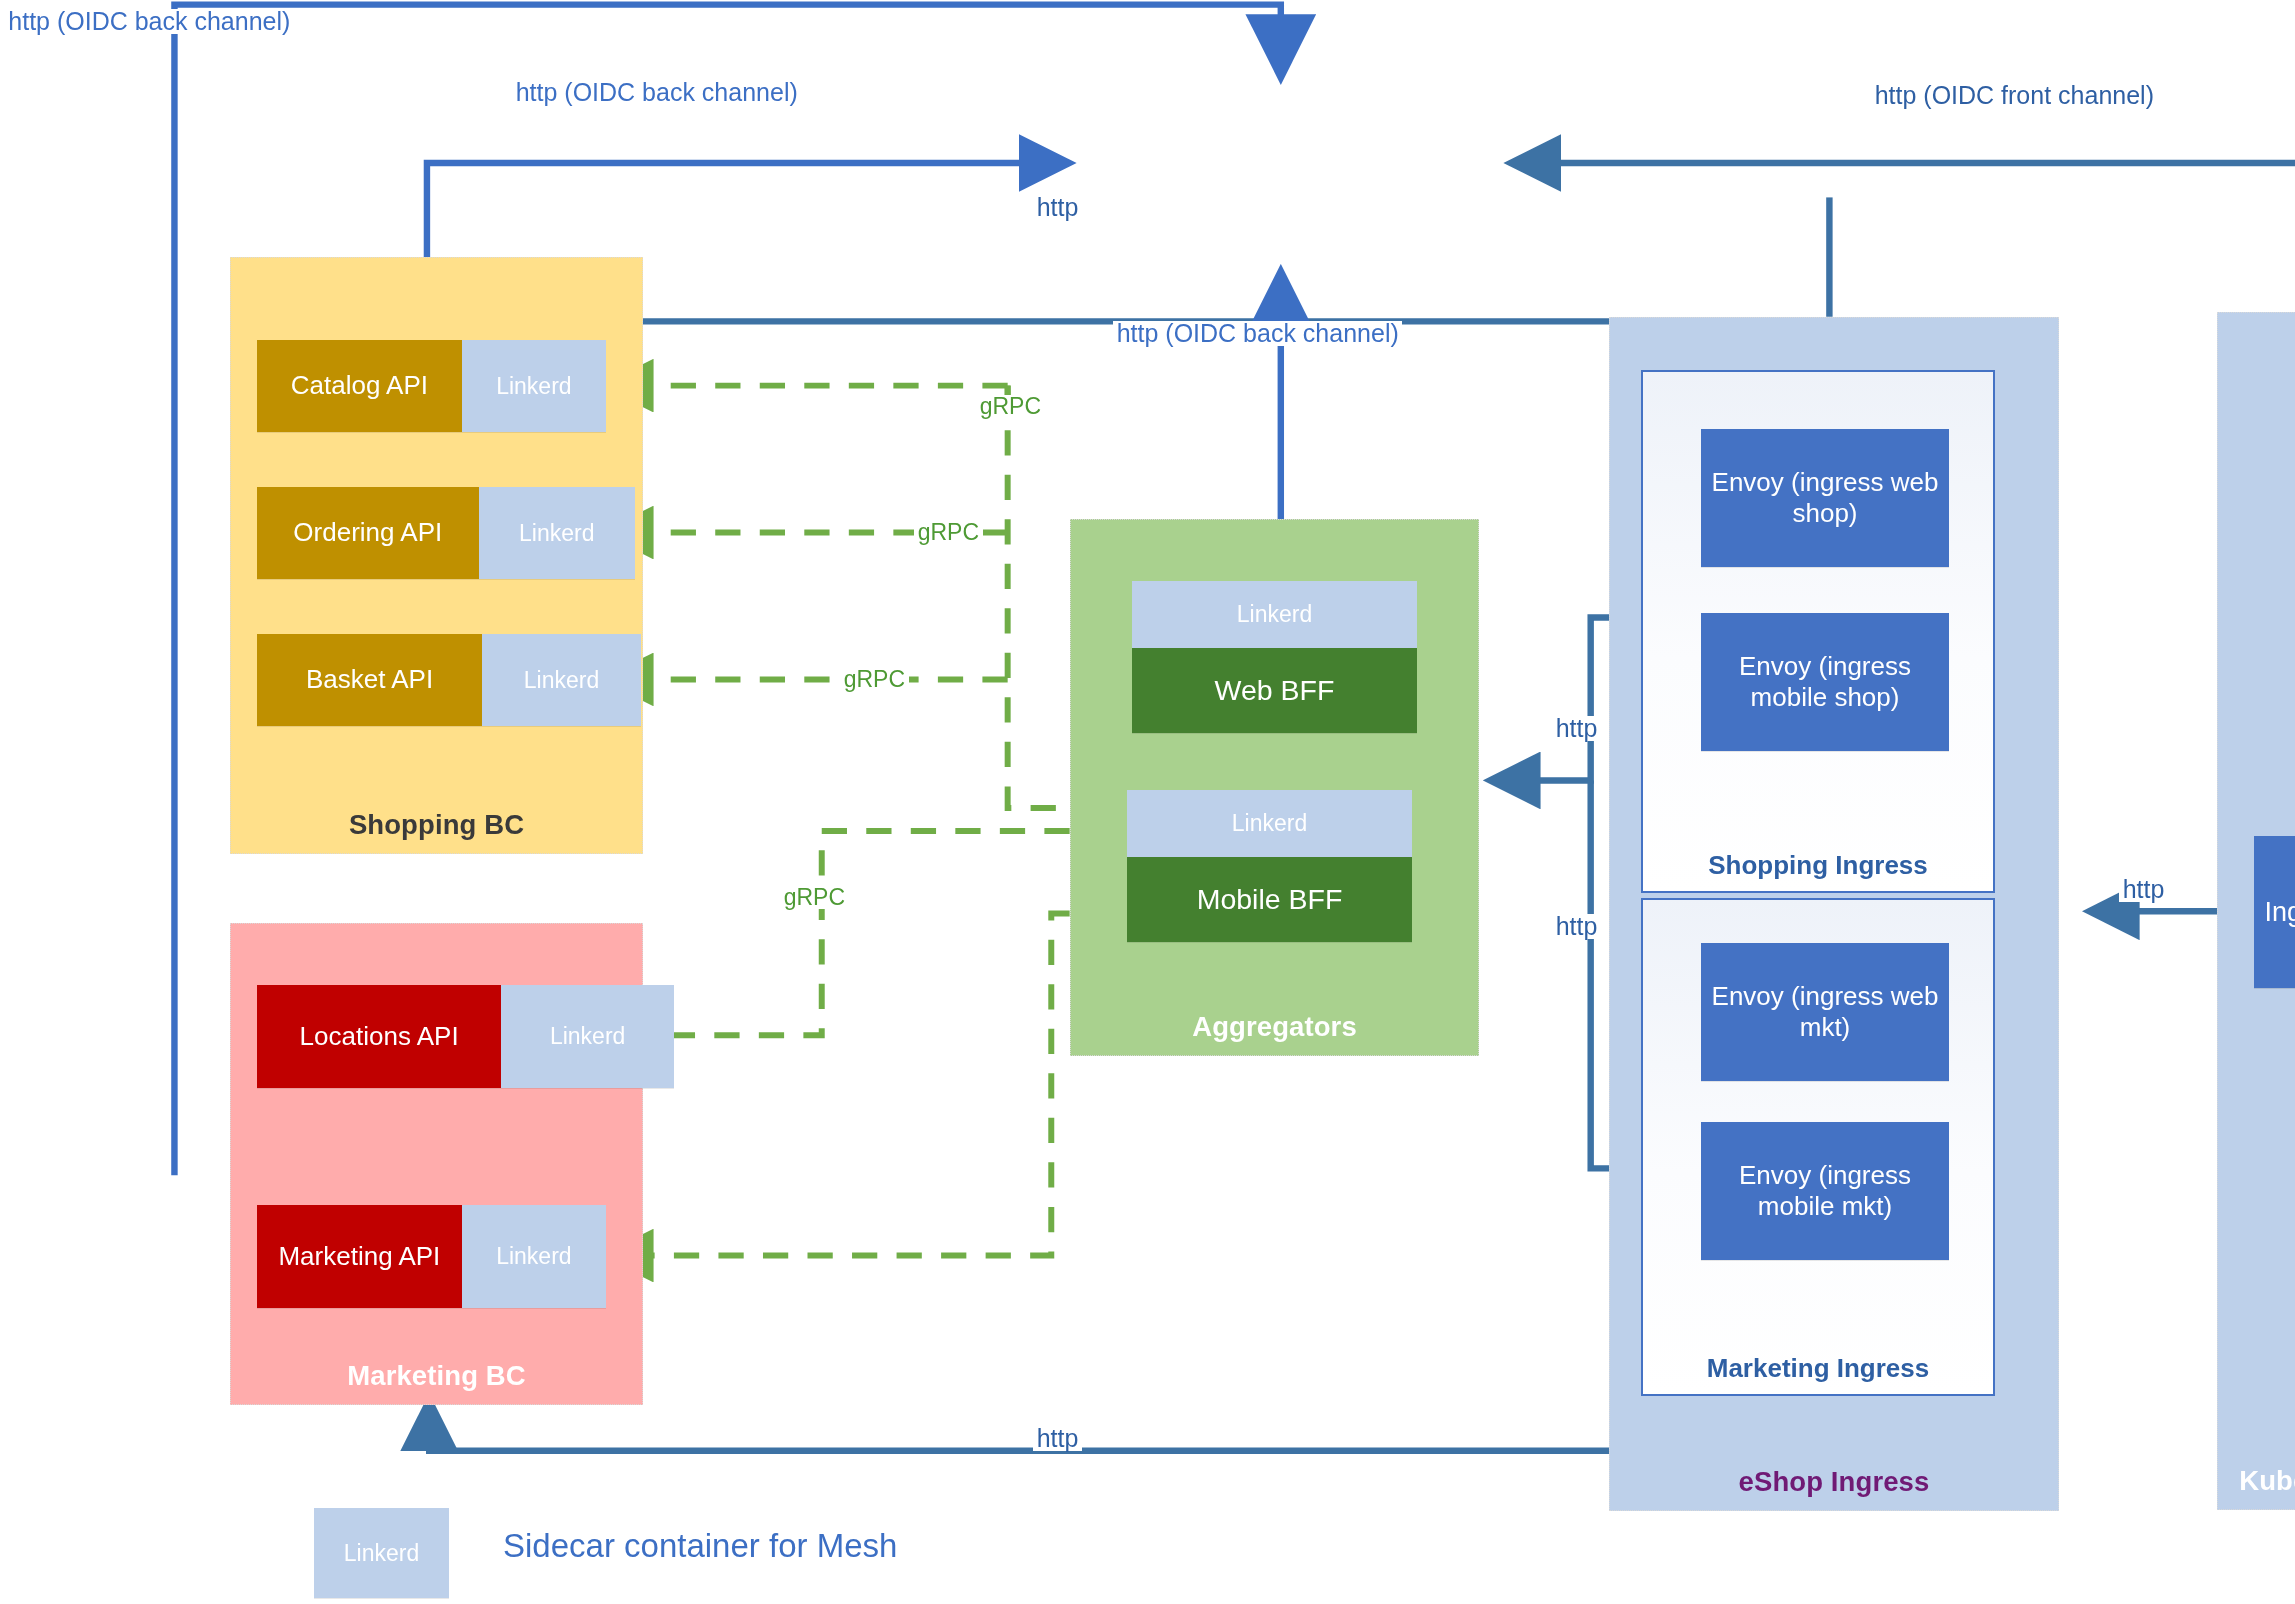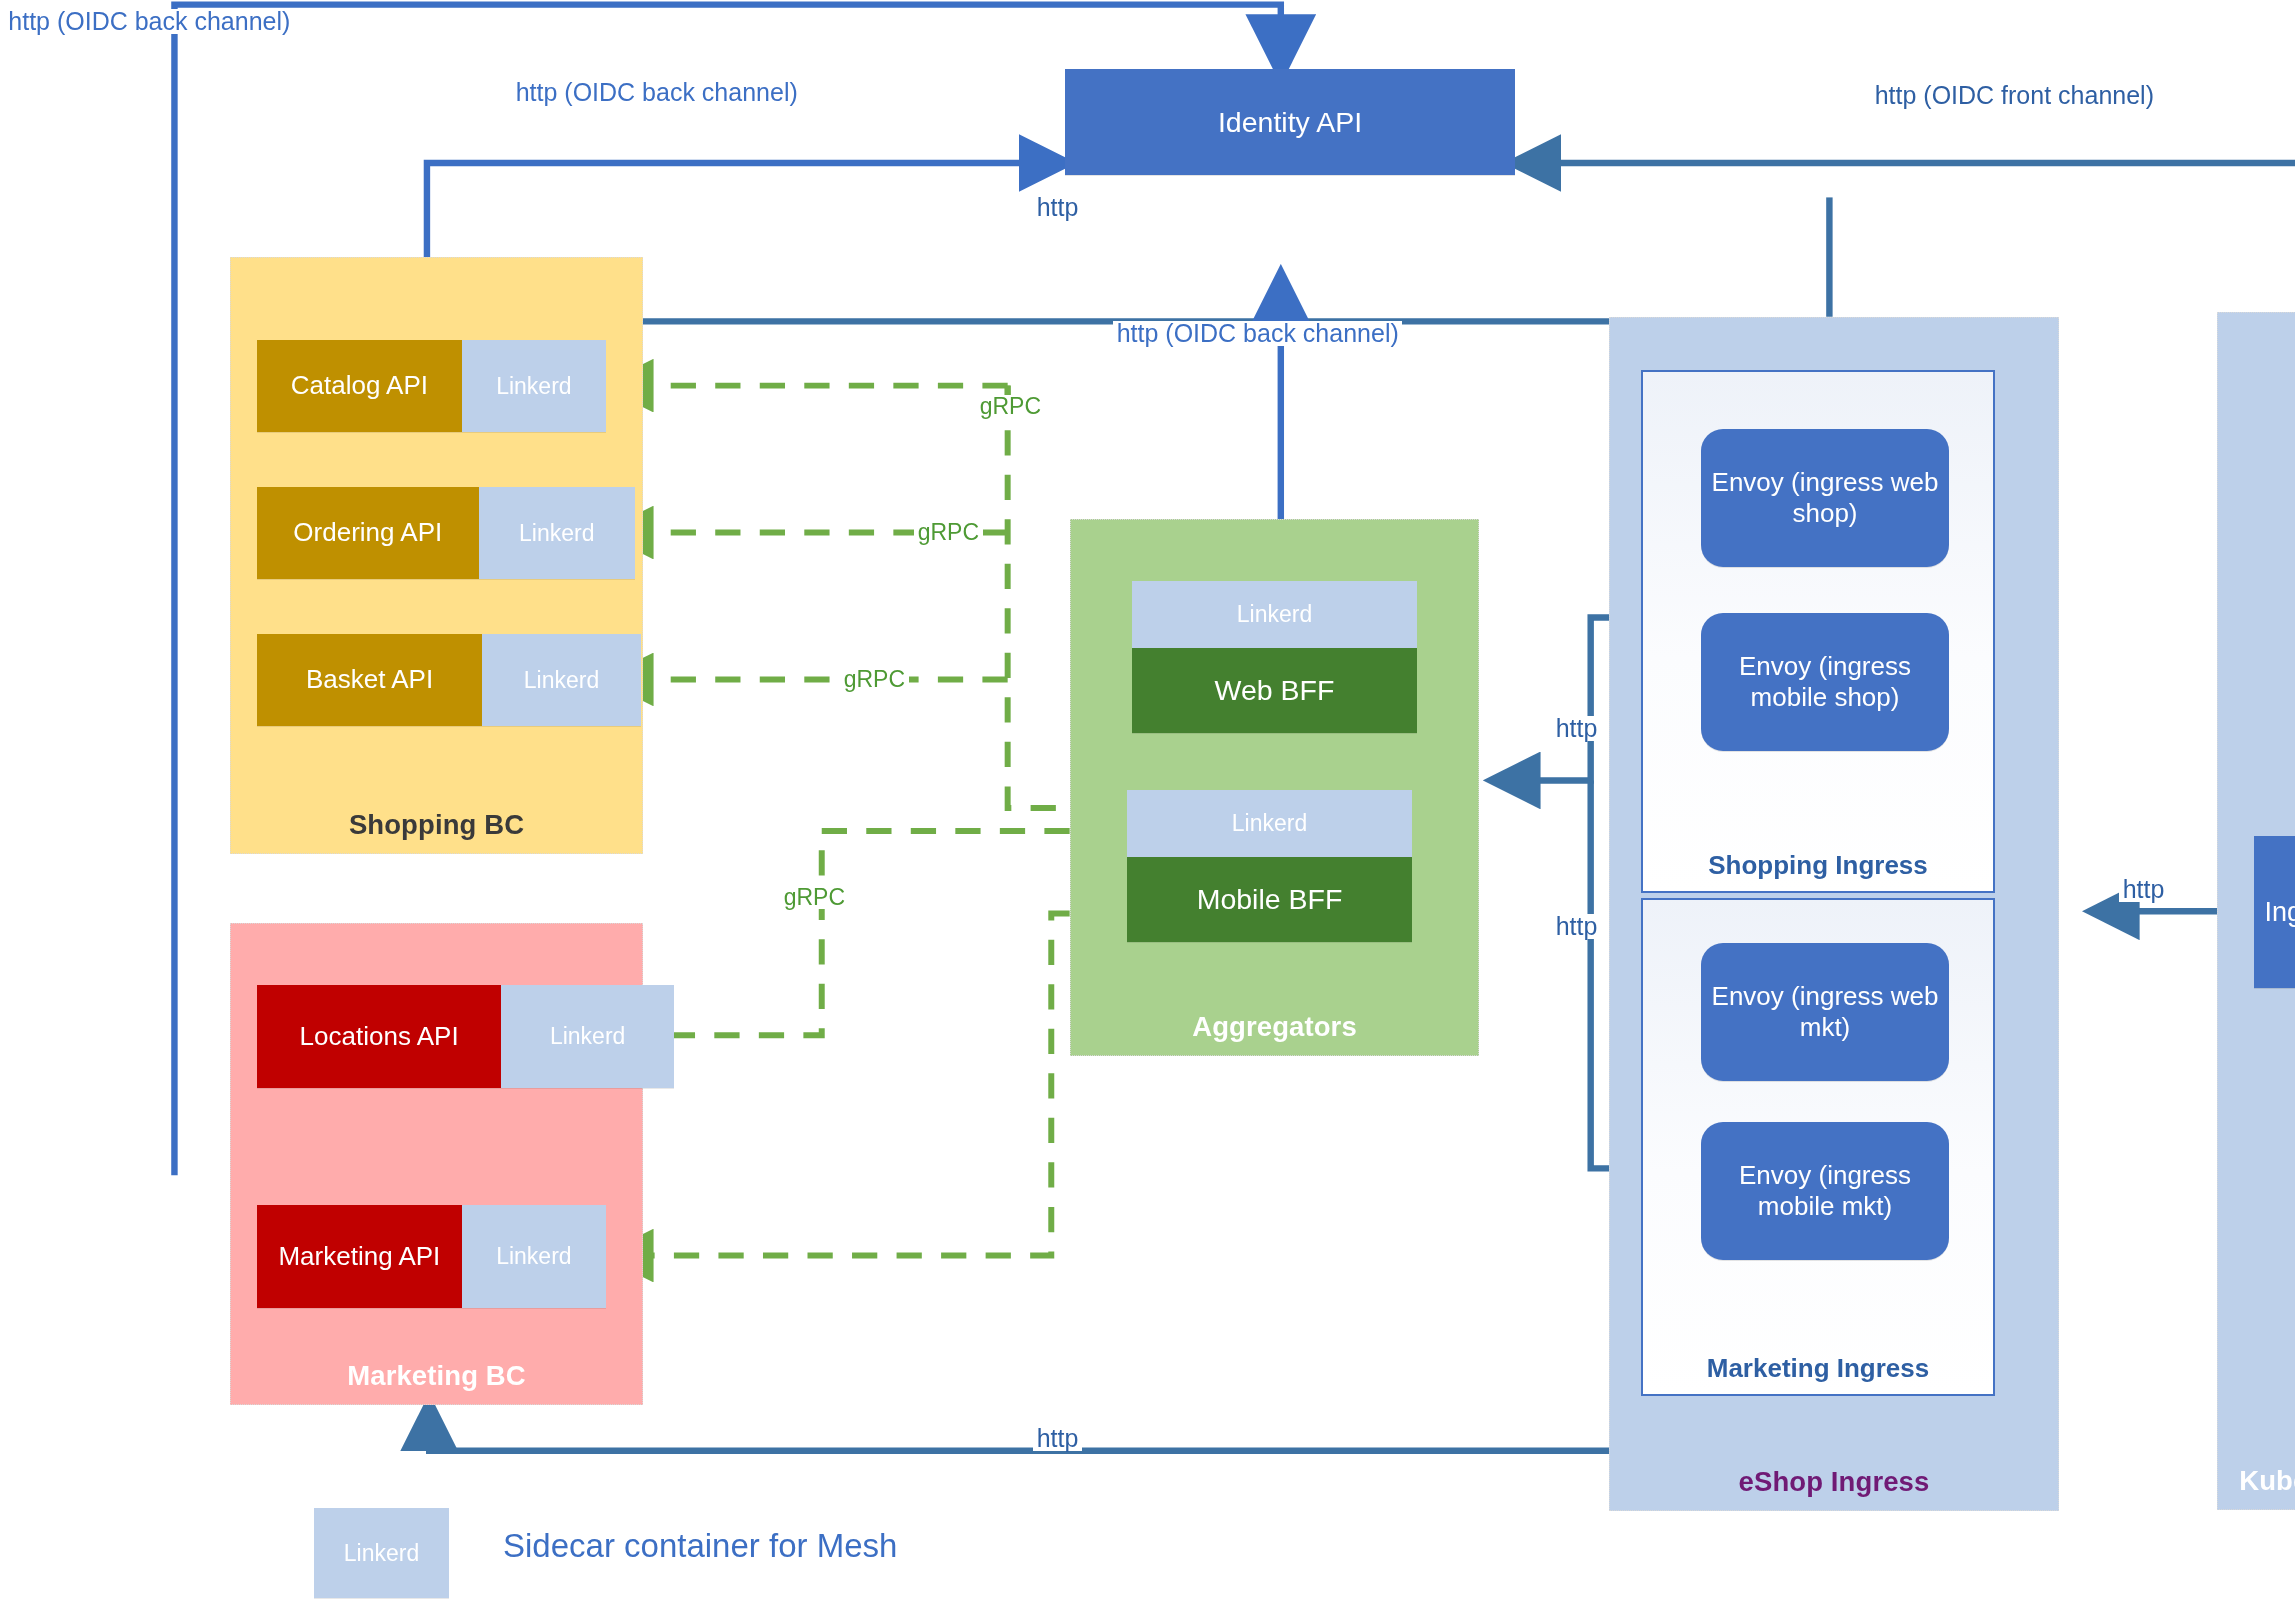--- a/index.html
+++ b/index.html
@@ -34,21 +34,21 @@
              background:#bdd0ea;color:#fff;font-size:23px;}
   .gold .name{background:#bf9000;}
   .red  .name{background:#c00000;}
 
   .bff{display:flex;flex-direction:column;box-shadow:0 0.9px 0 0 rgba(0,0,0,.10);}
   .bff .lk{background:#bdd0ea;color:#fff;font-size:23px;display:flex;align-items:center;justify-content:center;}
   .bff .nm{background:#44802f;color:#fff;font-size:28.5px;display:flex;align-items:center;justify-content:center;}
 
   .envoy{background:#4472c4;color:#fff;font-size:26px;line-height:1.2;text-align:center;
          display:flex;align-items:center;justify-content:center;padding:0 4.6px;
-         box-shadow:0 0.9px 0 0 rgba(0,0,0,.10);border-radius:22px;}
+         box-shadow:0 0.9px 0 0 rgba(0,0,0,.10);}
   .idapi{background:#4472c4;color:#fff;font-size:28.5px;display:flex;align-items:center;
          justify-content:center;box-shadow:0 0.9px 0 0 rgba(0,0,0,.12);}
   .ingctl{background:#4472c4;color:#fff;font-size:27px;line-height:1.2;text-align:center;
           display:flex;align-items:center;justify-content:center;
           box-shadow:0 0.9px 0 0 rgba(0,0,0,.12);}
 
   
   .lbl{color:#2e5fa3;font-size:25px;white-space:nowrap;background:#fff;padding:0 3.7px;line-height:1;}
   .lbl.blue2{color:#3c6fc4;}
   .lbl.grpc{color:#4e9a34;font-size:23px;}
@@ -133,21 +133,20 @@
       <path d="M2195,1160 L1330,1160" marker-end="url(#arrG)"></path>
 
       <path d="M2195,1480 L1330,1480" marker-end="url(#arrG)"></path>
 
       <path d="M2330,1810 L1790,1810 L1790,2255 L1330,2255" marker-end="url(#arrG)"></path>
 
       <path d="M2330,1990 L2290,1990 L2290,2735 L1330,2735" marker-end="url(#arrG)"></path>
     </g>
   </svg>
 
-  <div class="abs idapi" style="left:1065px;top:69px;width:450px;height:106px;">Identity API</div>
 
   <div class="abs grp shopping-bc" style="left:230px;top:257px;width:413px;height:597px;">
     <div class="grp-title">Shopping BC</div>
   </div>
   <div class="abs svc gold" style="left:257px;top:340px;width:349px;height:92px;">
     <div class="name" style="width:58%;">Catalog API</div>
     <div class="side" style="width:42%;">Linkerd</div>
   </div>
   <div class="abs svc gold" style="left:257px;top:487px;width:378px;height:92px;">
     <div class="name" style="width:58%;">Ordering API</div>

